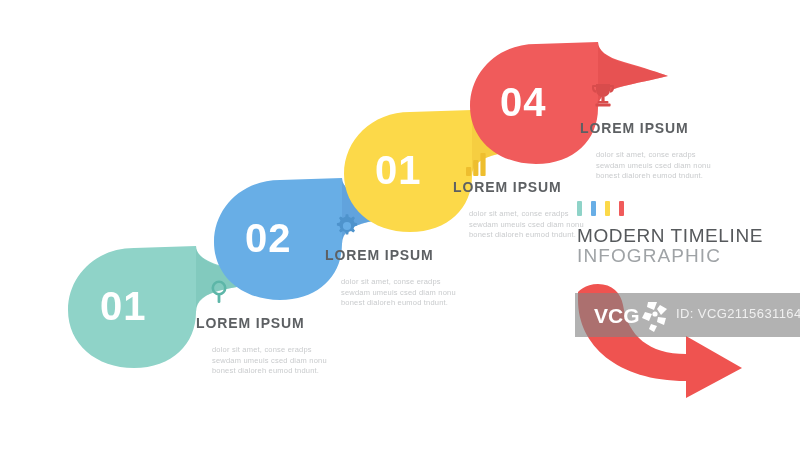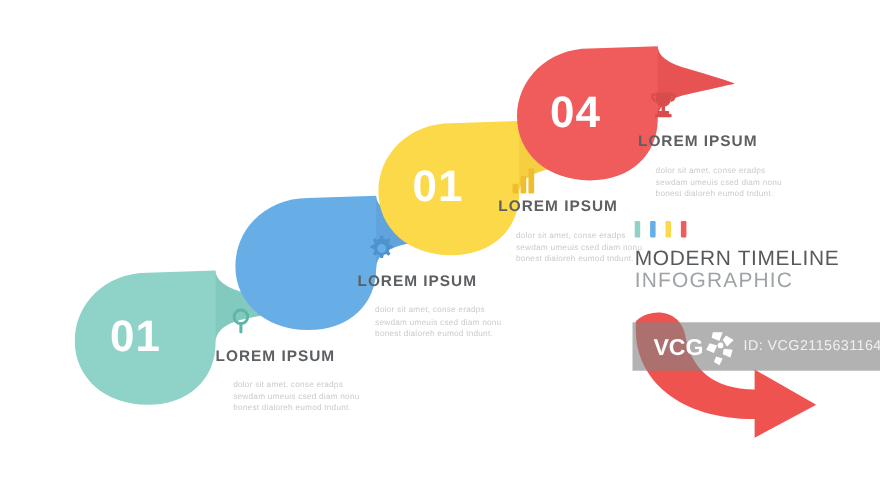--- a/index.html
+++ b/index.html
@@ -142,20 +142,21 @@
       <path d="M4,0 h14 v6 a7,7 0 0 1 -14,0 Z"></path>
       <path d="M4,1 h-3 a1,1 0 0 0 -1,1 v2 a5,5 0 0 0 4,4.8 v-2.2 a3,3 0 0 1 -2,-2.6 v-1 h2 Z"></path>
       <path d="M18,1 h3 a1,1 0 0 1 1,1 v2 a5,5 0 0 1 -4,4.8 v-2.2 a3,3 0 0 0 2,-2.6 v-1 h-2 Z"></path>
       <rect x="9.4" y="12.4" width="3.2" height="5"></rect>
       <rect x="5.6" y="17" width="10.8" height="2.6" rx=".8"></rect>
       <rect x="3.4" y="19.6" width="15.2" height="3" rx="1"></rect>
     </g>
   </svg>
 
   <div class="step-num" style="left:100px;top:286px;">01</div>
+  <div class="step-num" style="left:245px;top:218px;">02</div>
   <div class="step-num" style="left:375px;top:150px;">01</div>
   <div class="step-num" style="left:500px;top:82px;">04</div>
 
   <div class="txt-block" style="left:196px;top:317px;">
     <p class="txt-title">LOREM IPSUM</p>
     <p class="txt-body">dolor sit amet, conse eradps sewdam umeuis csed diam nonu bonest dialoreh eumod tndunt.</p>
   </div>
 
   <div class="txt-block" style="left:325px;top:249px;">
     <p class="txt-title">LOREM IPSUM</p>

